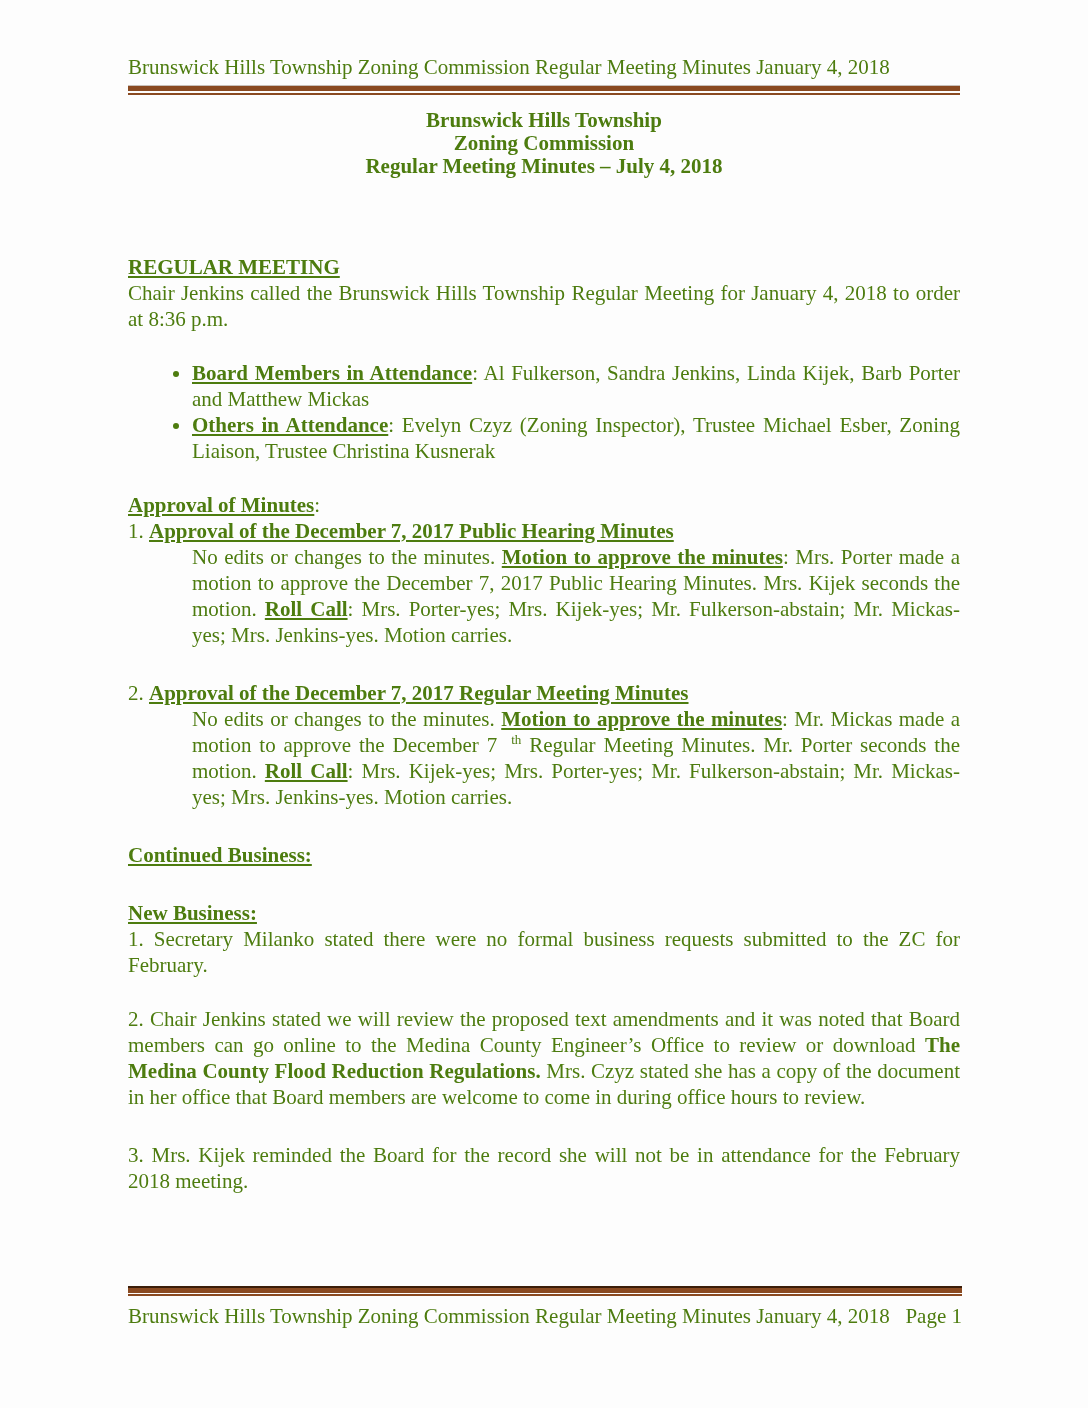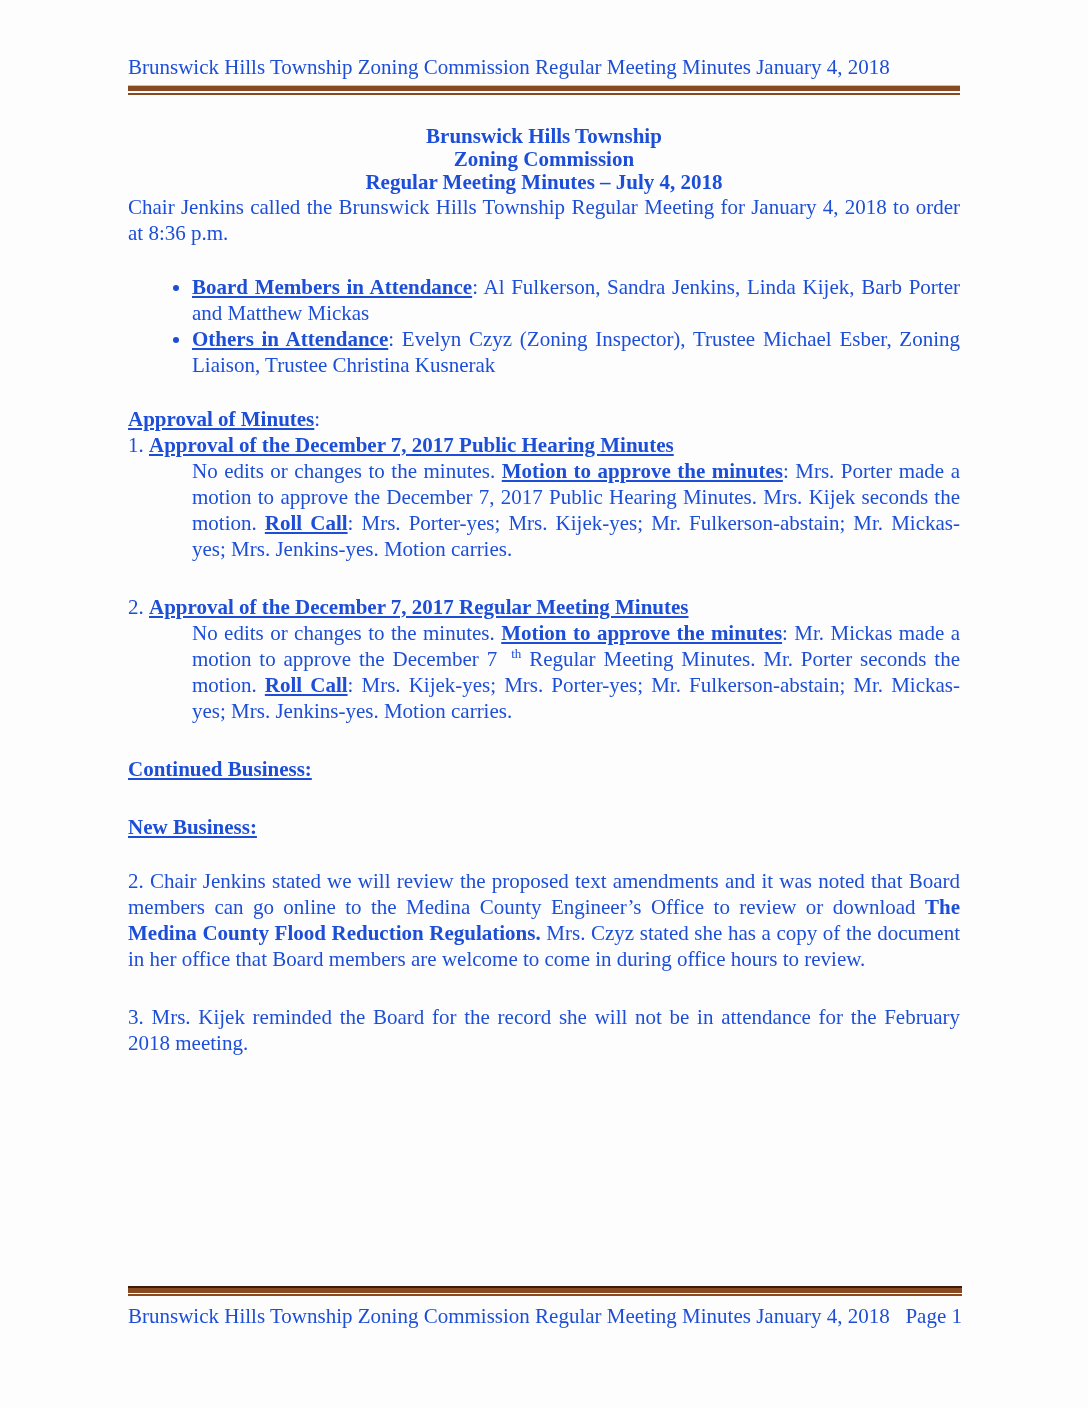--- a/index.html
+++ b/index.html
@@ -2,21 +2,21 @@
 <html><head>
 <meta charset="utf-8">
 <style>
   html, body { margin:0; padding:0; background:#ffffff; }
   .page {
     position: relative;
     width: 1088px;
     height: 1408px;
     margin: 0 auto;
     background: #fdfdfd;
-    color: #1d4ed8;
+    color: #4d7c0f;
     font-family: "Liberation Serif", "DejaVu Serif", serif;
     font-size: 21px;
     line-height: 26px;
     overflow: hidden;
     box-sizing: border-box;
   }
   .margins { padding: 54px 128px 0 128px; }
 
   
   .header-text { text-align: left; }
@@ -24,21 +24,21 @@
     height: 10px;
     margin-top: 5px;
     background: linear-gradient(to bottom,
       #c8c0ba 0px, #c8c0ba 1px,
       #8a4a21 1px, #8a4a21 6px,
       transparent 6px, transparent 8px,
       #8a4a21 8px, #8a4a21 10px);
   }
 
   
-  .title-block { margin-top: 30px; text-align: center; font-weight: 700; line-height: 23px; }
+  .title-block { margin-top: 14px; text-align: center; font-weight: 700; line-height: 23px; }
 
   
   p { margin: 0; text-align: justify; }
   p.hd { text-align: left; }
   .mt1 { margin-top: 28px; }
   .mt15 { margin-top: 32px; }
   .rm-top { margin-top: 76px; }
   .indent { margin-left: 64px; }
   ul.attendance {
     margin: 28px 0 0 0;
@@ -79,38 +79,40 @@
       <div class="header-text">Brunswick Hills Township Zoning Commission Regular Meeting Minutes January 4, 2018</div>
       <div class="rule-header"></div>
     </div>
 
     <div class="title-block">
       <div>Brunswick Hills Township</div>
       <div>Zoning Commission</div>
       <div>Regular Meeting Minutes – July 4, 2018</div>
     </div>
 
+    <p class="hd rm-top"><span class="b u">REGULAR MEETING</span></p>
     <p><span>Chair Jenkins called the Brunswick Hills Township Regular Meeting for January 4, 2018 to order at 8:36 p.m.</span></p>
 
     <ul class="attendance">
       <li><span class="b u">Board Members in Attendance</span><span>: Al Fulkerson, Sandra Jenkins, Linda Kijek, Barb Porter and Matthew Mickas</span></li>
       <li><span class="b u">Others in Attendance</span><span>:  Evelyn Czyz (Zoning Inspector), Trustee Michael Esber, Zoning Liaison, Trustee Christina Kusnerak</span></li>
     </ul>
 
     <p class="hd mt1"><span class="b u">Approval of Minutes</span><span>:</span></p>
     <p class="hd"><span>1. </span><span class="b u">Approval of the December 7, 2017 Public Hearing Minutes</span></p>
     <p class="indent"><span>No edits or changes to the minutes.  </span><span class="b u">Motion to approve the minutes</span><span>:  Mrs. Porter made a motion to approve the December 7, 2017 Public Hearing Minutes.  Mrs. Kijek seconds the motion.  </span><span class="b u">Roll Call</span><span>:  Mrs. Porter-yes; Mrs. Kijek-yes; Mr. Fulkerson-abstain; Mr. Mickas-yes; Mrs. Jenkins-yes. Motion carries.</span></p>
 
     <p class="hd mt15"><span>2. </span><span class="b u">Approval of the December 7, 2017 Regular Meeting Minutes</span></p>
     <p class="indent"><span>No edits or changes to the minutes. </span><span class="b u">Motion to approve the minutes</span><span>: Mr. Mickas made a motion to approve the December 7</span><span class="sup">th</span><span> Regular Meeting Minutes. Mr. Porter seconds the motion.  </span><span class="b u">Roll Call</span><span>: Mrs. Kijek-yes; Mrs. Porter-yes; Mr. Fulkerson-abstain; Mr. Mickas-yes; Mrs. Jenkins-yes. Motion carries.</span></p>
 
     <p class="hd mt15"><span class="b u">Continued Business:</span></p>
 
     <p class="hd mt15"><span class="b u">New Business:</span></p>
 
+    <p><span>1. Secretary Milanko stated there were no formal business requests submitted to the ZC for February.</span></p>
     <p class="mt1"><span>2. Chair Jenkins stated we will review the proposed text amendments and it was noted that Board members can go online to the Medina County Engineer’s Office to review or download </span><span class="b">The Medina County Flood Reduction Regulations.</span><span>  Mrs. Czyz stated she has a copy of the document in her office that Board members are welcome to come in during office hours to review.</span></p>
     <p class="mt15"><span>3. Mrs. Kijek reminded the Board for the record she will not be in attendance for the February 2018 meeting.</span></p>
 
   </div>
 
   <div class="running-footer">
     <div class="rule-footer"></div>
     <div class="footer-row">
       <span>Brunswick Hills Township Zoning Commission Regular Meeting Minutes January 4, 2018</span>
       <span>Page 1</span>

